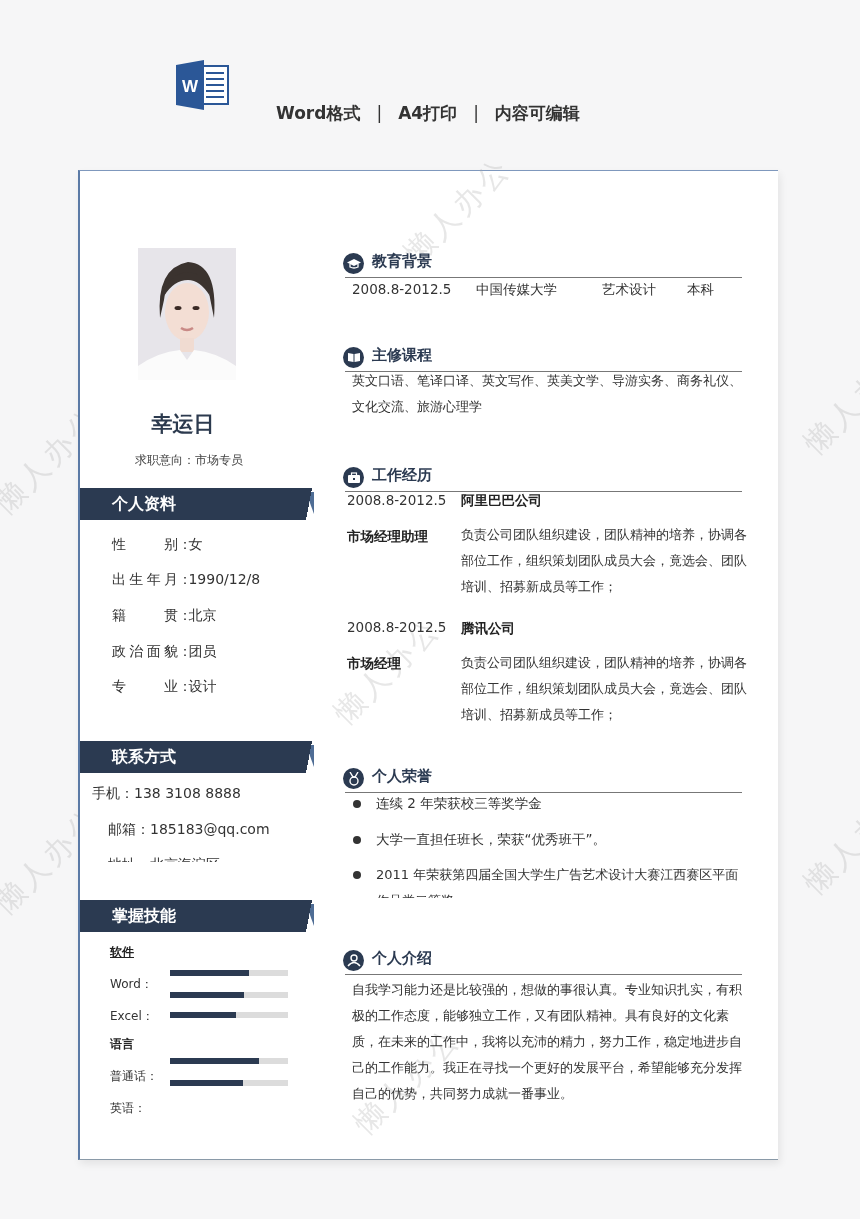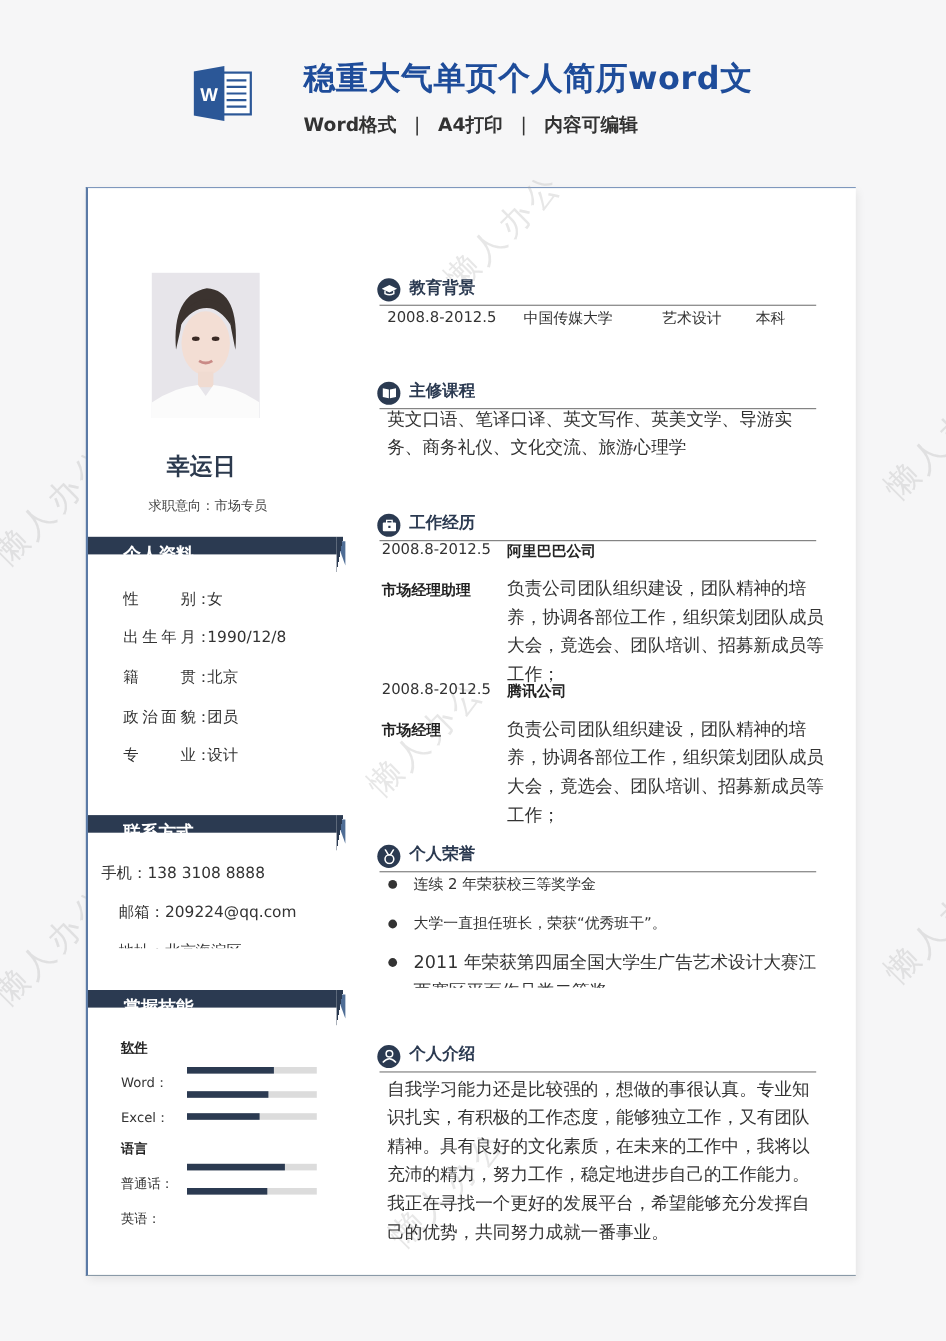--- a/index.html
+++ b/index.html
@@ -19,21 +19,21 @@
           box-shadow: 2px 4px 8px rgba(0,0,0,0.08); overflow: hidden; }
 
   
   .wm { position: absolute; font-size: 30px; color: rgba(170,170,170,0.28); transform: rotate(-45deg); white-space: nowrap; pointer-events: none; font-family: "DejaVu Serif", serif; letter-spacing: 4px; }
 
   
   .photo { position: absolute; left: 138px; top: 248px; width: 98px; height: 132px; background: #e6e4ea; overflow: hidden; }
   .name { position: absolute; left: 78px; top: 410px; width: 210px; text-align: center; font-size: 21px; font-weight: bold; color: #2c3a4e; }
   .intent { position: absolute; left: 78px; top: 452px; width: 222px; text-align: center; font-size: 12px; color: #444; }
 
-  .side-head { position: absolute; left: 80px; width: 226px; height: 16px; background: #2b3a51; color: #fff; font-size: 16px; font-weight: bold; padding-left: 32px; line-height: 32px; }
+  .side-head { position: absolute; left: 80px; width: 226px; height: 32px; background: #2b3a51; color: #fff; font-size: 16px; font-weight: bold; padding-left: 32px; line-height: 32px; }
   .side-head .tab { position: absolute; right: -8px; top: 4px; width: 0; height: 0; border-top: 22px solid #4f6d95; border-left: 8px solid transparent; }
   .side-head::after { content: ""; position: absolute; right: -6px; top: 0; width: 6px; height: 32px; background: linear-gradient(to bottom right, #2b3a51 50%, transparent 50%); }
 
   .info-row { position: absolute; left: 112px; font-size: 14px; color: #333; white-space: nowrap; }
   .info-row .lbl { display: inline-block; width: 66px; text-align-last: justify; }
   .info-row .colon { display: inline-block; width: 6px; }
 
   .contact-row { position: absolute; left: 108px; font-size: 14px; color: #333; white-space: nowrap; }
   .contact-clip { position: absolute; left: 80px; top: 780px; width: 230px; height: 82px; overflow: hidden; }
 
@@ -41,21 +41,21 @@
   .skill-lbl { position: absolute; left: 110px; font-size: 12px; color: #333; }
   .bar { position: absolute; left: 170px; width: 118px; height: 6px; background: #dcdcdc; }
   .bar .fill { height: 100%; background: #2b3a51; }
 
   
   .sec-head { position: absolute; left: 345px; width: 397px; height: 28px; border-bottom: 1.5px solid #777; margin-top: 12px; }
   .sec-icon { position: absolute; left: -2px; top: 3px; width: 21px; height: 21px; border-radius: 50%; background: #2b3a51; display: flex; align-items: center; justify-content: center; }
   .sec-title { position: absolute; left: 27px; top: 2px; font-size: 15px; font-weight: bold; color: #2b3a51; white-space: nowrap; }
 
   .txt { position: absolute; font-size: 13.5px; color: #333; white-space: nowrap; }
-  .para { position: absolute; font-size: 16px; color: #333; line-height: 26px; }
+  .para { position: absolute; font-size: 13px; color: #333; line-height: 26px; }
   .bold { font-weight: bold; color: #222; text-align: center; }
 
   .bullet { position: absolute; left: 353px; width: 8px; height: 8px; border-radius: 50%; background: #333; }
   .honor-clip { position: absolute; left: 340px; top: 790px; width: 420px; height: 108px; overflow: hidden; }
 </style>
 </head>
 <body>
 
 <div class="banner">
   <div class="word-logo">
@@ -65,21 +65,20 @@
         <line x1="30" y1="13" x2="48" y2="13"></line>
           <line x1="30" y1="19" x2="48" y2="19"></line>
         <line x1="30" y1="25" x2="48" y2="25"></line>
           <line x1="30" y1="31" x2="48" y2="31"></line>
         <line x1="30" y1="37" x2="48" y2="37"></line>
       </g>
       <polygon points="0,5 28,0 28,50 0,45" fill="#2b5797"></polygon>
       <text x="14" y="32" text-anchor="middle" font-family="Liberation Sans, sans-serif" font-weight="bold" font-size="17" fill="#fff">W</text>
     </svg>
   </div>
-  <div class="banner-title">稳重大气单页个人简历word文</div>
   <div class="banner-sub">
     <span>Word格式</span><span class="sep">|</span><span>A4打印</span><span class="sep">|</span><span>内容可编辑</span>
   </div>
 </div>
 
 <div class="wm" style="left:-20px; top:440px;">懒人办公</div>
 <div class="wm" style="left:790px; top:380px;">懒人办公</div>
 <div class="wm" style="left:790px; top:820px;">懒人办公</div>
 <div class="wm" style="left:-20px; top:840px;">懒人办公</div>
 
@@ -124,21 +123,21 @@
 <div class="info-row" style="top:678px;">
   <span class="lbl">专业</span><span class="colon">：</span>&nbsp;<span>设计</span>
 </div>
 
 <div class="side-head" style="top:741px;">
   <span>联系方式</span>
   <span class="tab"></span>
 </div>
 <div class="contact-clip">
   <div class="contact-row" style="left:12px; top:5px;">手机：138 3108 8888</div>
-  <div class="contact-row" style="left:28px; top:41px;">邮箱：209224@qq.com</div>
+  <div class="contact-row" style="left:28px; top:41px;">邮箱：185183@qq.com</div>
   <div class="contact-row" style="left:28px; top:76px;">地址：北京海淀区</div>
 </div>
 
 <div class="side-head" style="top:900px;">
   <span>掌握技能</span>
   <span class="tab"></span>
 </div>
 <div class="skill-cat" style="top:944px;text-decoration:underline;">软件</div>
 <div class="bar" style="top:970px;">
     <div class="fill" style="width:67%;"></div>

